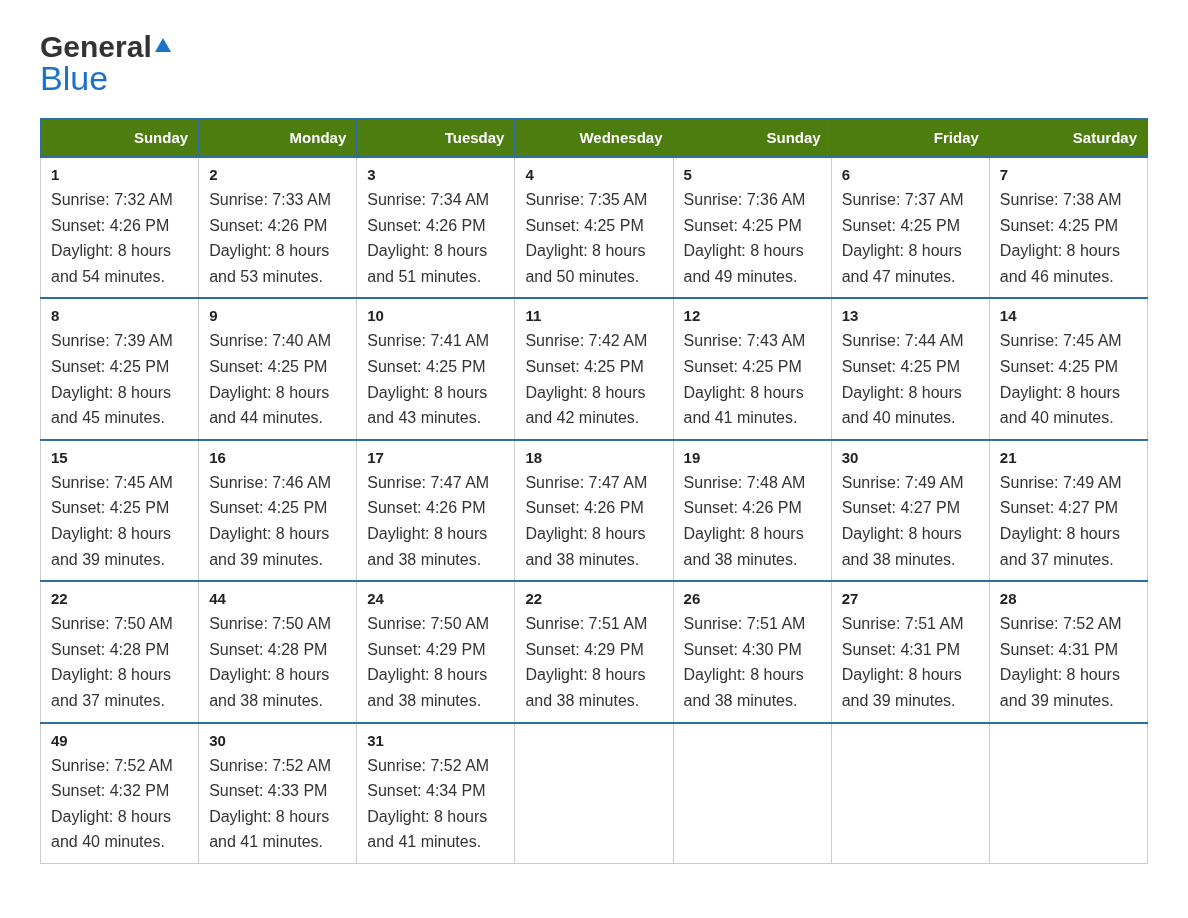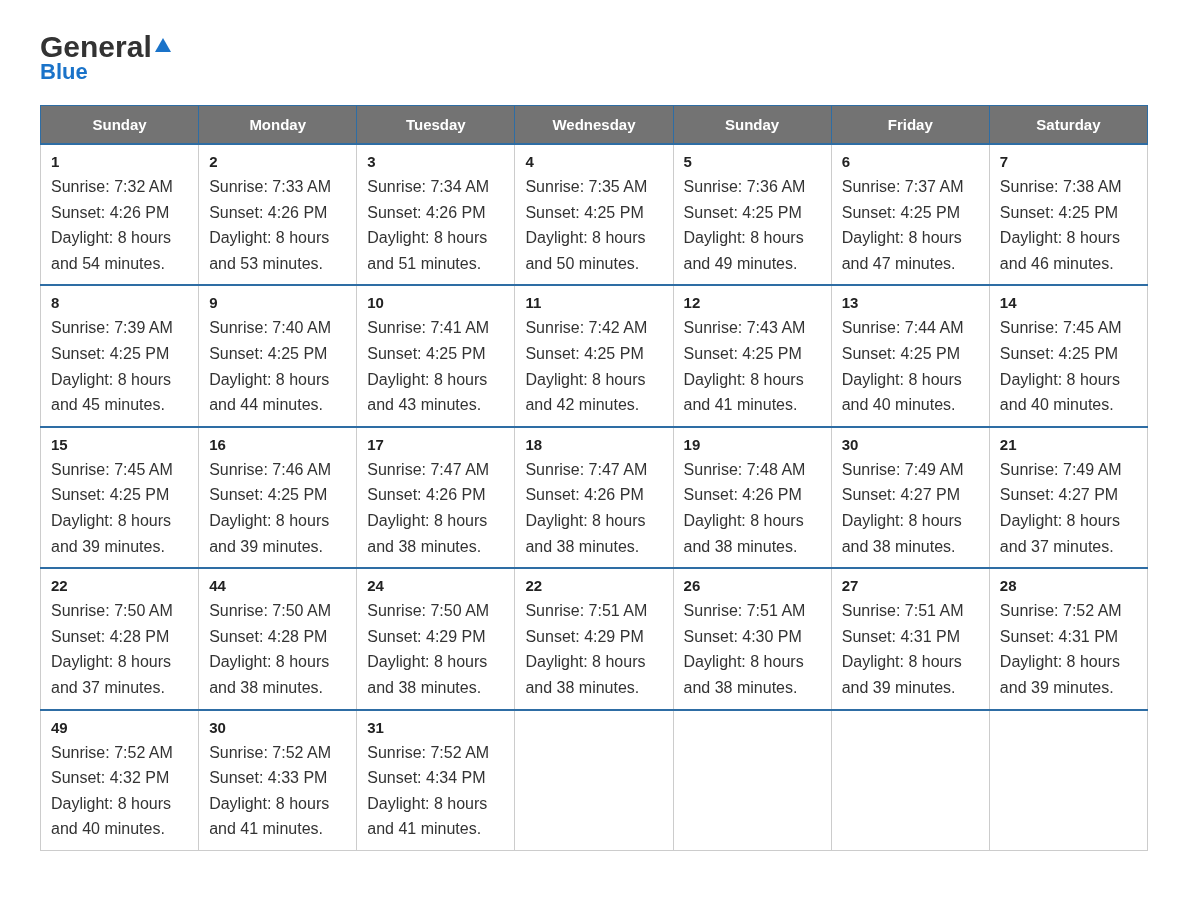--- a/index.html
+++ b/index.html
@@ -34,26 +34,26 @@
       font-size: 22px;
       color: #444;
       margin-top: 4px;
     }
     table {
       width: 100%;
       border-collapse: collapse;
       table-layout: fixed;
     }
     th {
-      background-color: #737373;
+      background-color: #4d7c0f;
       color: #fff;
       font-size: 15px;
       font-weight: bold;
       padding: 10px 10px;
-      text-align: center;
+      text-align: right;
       border: 1px solid #2e6da4;
     }
     td {
       vertical-align: top;
       padding: 8px 10px;
       border: 1px solid #ccc;
       font-size: 12.5px;
       color: #333;
       height: 110px;
     }
@@ -78,21 +78,21 @@
   </style>
 </head>
 <body>
 
 <div class="header-area">
   <div class="logo">
     <div style="display:flex; align-items:center; line-height:1.1;">
       <span style="font-size:30px; font-weight:bold; color:#333;">General</span>
       <span style="display:inline-block; width:0; height:0; border-left:8px solid transparent; border-right:8px solid transparent; border-bottom:14px solid #1a73c9; margin-left:3px; margin-bottom:4px;"></span>
     </div>
-    <span style="font-size:22px; font-weight:bold; color:#1a73c9; margin-top:-4px;text-align:right;">Blue</span>
+    <span style="font-size:34px; font-weight:normal; color:#1a73c9; margin-top:-4px;text-align:right;">Blue</span>
   </div>
   <div class="title-area">
     <div class="month-title"></div>
     <div class="location-title"></div>
   </div>
 </div>
 
 <table>
   <thead>
     <tr id="header-row">

